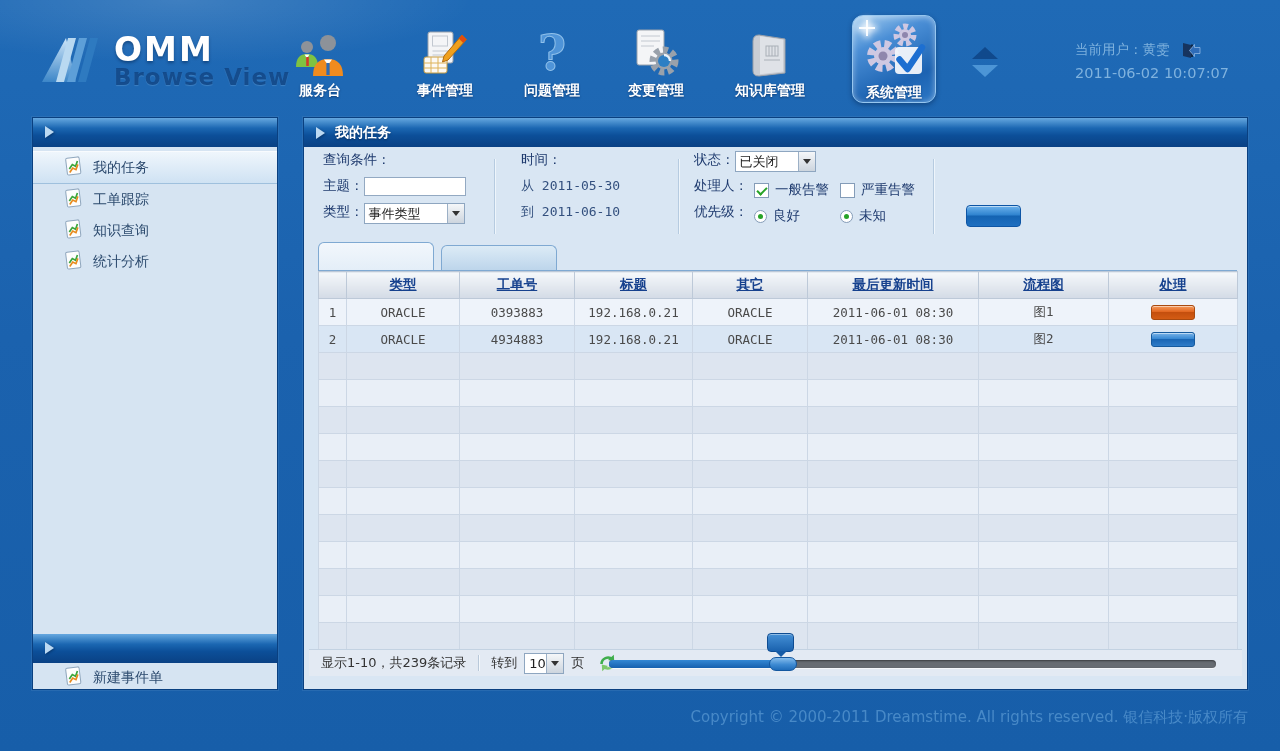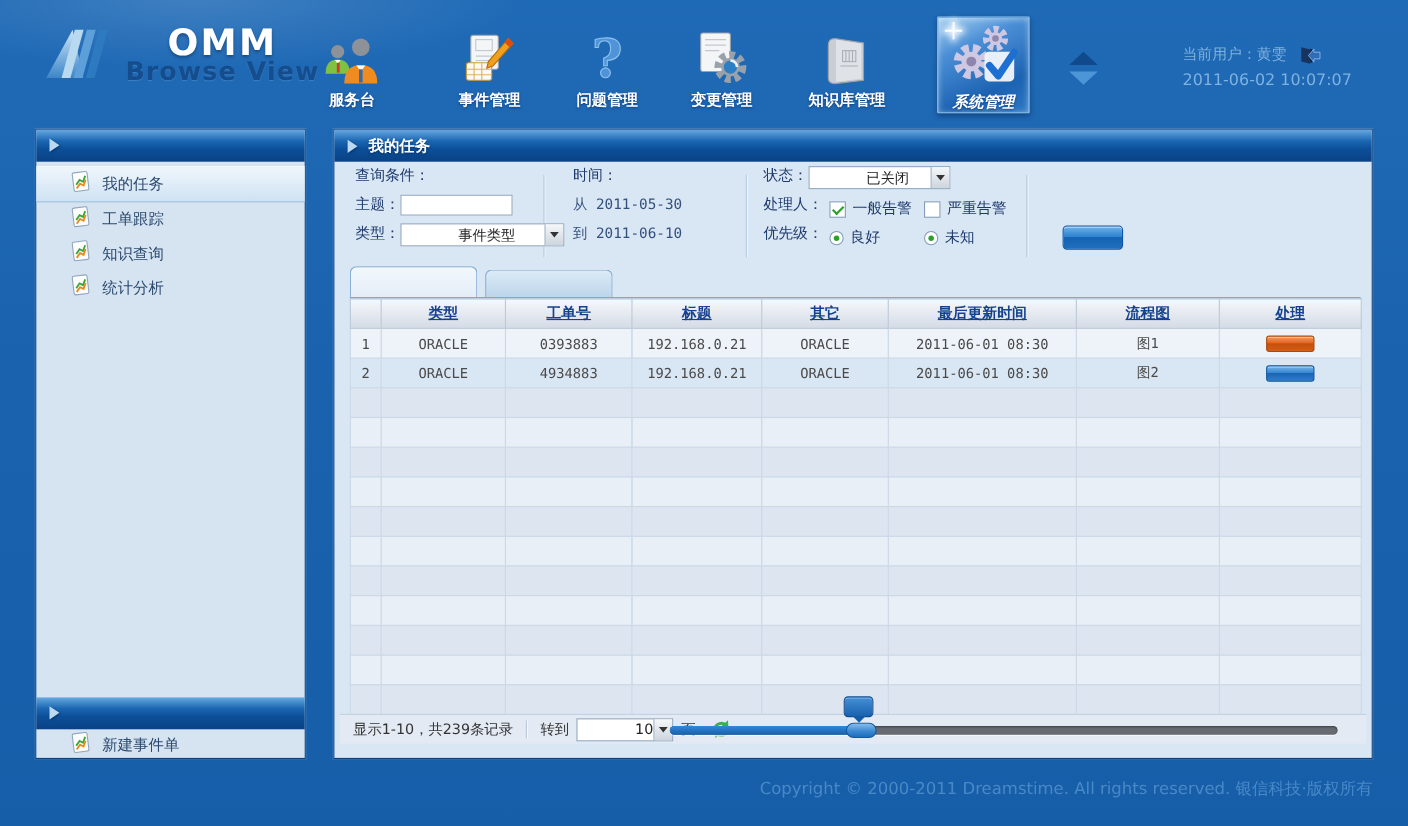--- a/index.html
+++ b/index.html
@@ -5,34 +5,34 @@
   * { margin:0; padding:0; box-sizing:border-box; }
   html,body { width:1280px; height:751px; overflow:hidden; }
   body { font-family:"DejaVu Sans","Liberation Sans",sans-serif; }
   .page { position:relative; width:1280px; height:751px;
           background:linear-gradient(180deg,#1f6ab6 0%,#1b62ae 45%,#175ea9 100%); }
 
   
   .top { position:absolute; left:0; top:0; width:1280px; height:113px; }
   .top::before { content:""; position:absolute; inset:0;
      background:radial-gradient(ellipse 420px 90px at 14% 0%, rgba(255,255,255,.14), transparent 70%); }
-  .logo { position:absolute; left:40px; top:21px; display:flex; align-items:flex-start; gap:8px;text-align:center; }
+  .logo { position:absolute; left:40px; top:32px; display:flex; align-items:flex-start; gap:8px; }
   .logo-text { position:relative; }
   .logo-title { font-size:33px; font-weight:bold; color:#ffffff; letter-spacing:2px; line-height:36px;
                 text-shadow:0 2px 3px rgba(0,30,70,.45); }
   .logo-sub { font-size:23px; font-weight:bold; color:rgba(16,70,133,.88); letter-spacing:1px;
               margin-top:-4px; text-shadow:0 1px 1px rgba(150,200,240,.25); }
   .nav-item { position:absolute; transform:translateX(-50%); top:24px; text-align:center; width:112px; cursor:pointer; }
   .nav-item .nav-icon { display:flex; align-items:flex-end; justify-content:center; height:54px; }
   .nav-item .nav-label { display:block; margin-top:4px; color:#fff; font-size:14px; font-weight:bold;
                          text-shadow:0 1px 2px rgba(0,20,60,.5); }
   .nav-0{left:320px}.nav-1{left:445px}.nav-2{left:552px}.nav-3{left:656px}.nav-4{left:770px}.nav-5{left:894px}
-  .nav-item.active { top:15px; width:84px; height:88px; padding-top:6px; border-radius:1px;
+  .nav-item.active { top:15px; width:84px; height:88px; padding-top:6px; border-radius:11px;
      background:linear-gradient(155deg,#a6d0f2 0%,#4b8fd6 30%,#1c63b2 72%,#2d78c6 100%);
-     border:1px solid #96c6ef; box-shadow:inset 0 1px 6px rgba(255,255,255,.45), 0 2px 5px rgba(0,25,60,.4);font-style:italic; }
+     border:1px solid #96c6ef; box-shadow:inset 0 1px 6px rgba(255,255,255,.45), 0 2px 5px rgba(0,25,60,.4); }
   .nav-item.active .nav-icon { height:58px; }
   .sparkle { position:absolute; left:6px; top:4px; width:16px; height:16px; pointer-events:none; }
   .sparkle::before,.sparkle::after { content:""; position:absolute; background:rgba(255,255,255,.95);
      box-shadow:0 0 6px 2px rgba(255,255,255,.8); }
   .sparkle::before { left:7px; top:0; width:2px; height:16px; }
   .sparkle::after  { left:0; top:7px; width:16px; height:2px; }
   .collapse { position:absolute; left:970px; top:47px; width:30px; cursor:pointer; }
   .tri-up   { display:block; width:0; height:0; margin:0 auto 6px;
               border-left:13px solid transparent; border-right:13px solid transparent;
               border-bottom:12px solid #10498c; }
@@ -76,21 +76,21 @@
   .v1{left:185px}.v2{left:369px}.v3{left:624px}
   .sc { position:absolute; top:0; }
   .sc1{left:14px}.sc2{left:212px}.sc3{left:385px}
   .s-row { height:26px; display:flex; }
   .s-label { color:#1e3a6e; font-size:13.5px; white-space:nowrap; }
   .s-date  { color:#33507e; font-size:13px; font-family:"DejaVu Sans Mono","Liberation Mono",monospace; }
   .txt { width:102px; height:19px; border:1px solid #93a9c2; background:#fff; outline:none;
          font-size:12px; padding:0 3px; }
   .select { display:inline-flex; align-items:center; height:21px; background:#fff;
             border:1px solid #8ea6c0; cursor:pointer; }
-  .select .val { font-size:13px; color:#222; padding:16px 4px; overflow:hidden; white-space:nowrap;margin-left:48px; }
+  .select .val { font-size:13px; color:#222; padding:16px 4px; overflow:hidden; white-space:nowrap; }
   .sel-type .val{width:82px}.sel-status .val{width:62px}.sel-page .val{width:21px;text-align:right}
   .dd { width:17px; align-self:stretch; display:flex; align-items:center; justify-content:center;
         background:linear-gradient(180deg,#f5f7f9,#cdd5de); border-left:1px solid #9cb0c6; }
   .dd::after { content:""; width:0; height:0; border-left:4px solid transparent;
         border-right:4px solid transparent; border-top:5px solid #333; }
   .opt { display:inline-flex; align-items:center; gap:6px; width:86px; cursor:pointer; }
   .opt .opt-label { color:#1e3a6e; font-size:13.5px; white-space:nowrap; }
   .radio { width:13px; height:13px; border-radius:50%; background:#fff; border:1px solid #849cb8;
            position:relative; flex:0 0 auto; }
   .radio.on::after { content:""; position:absolute; inset:3px; border-radius:50%; background:#27a327; }

